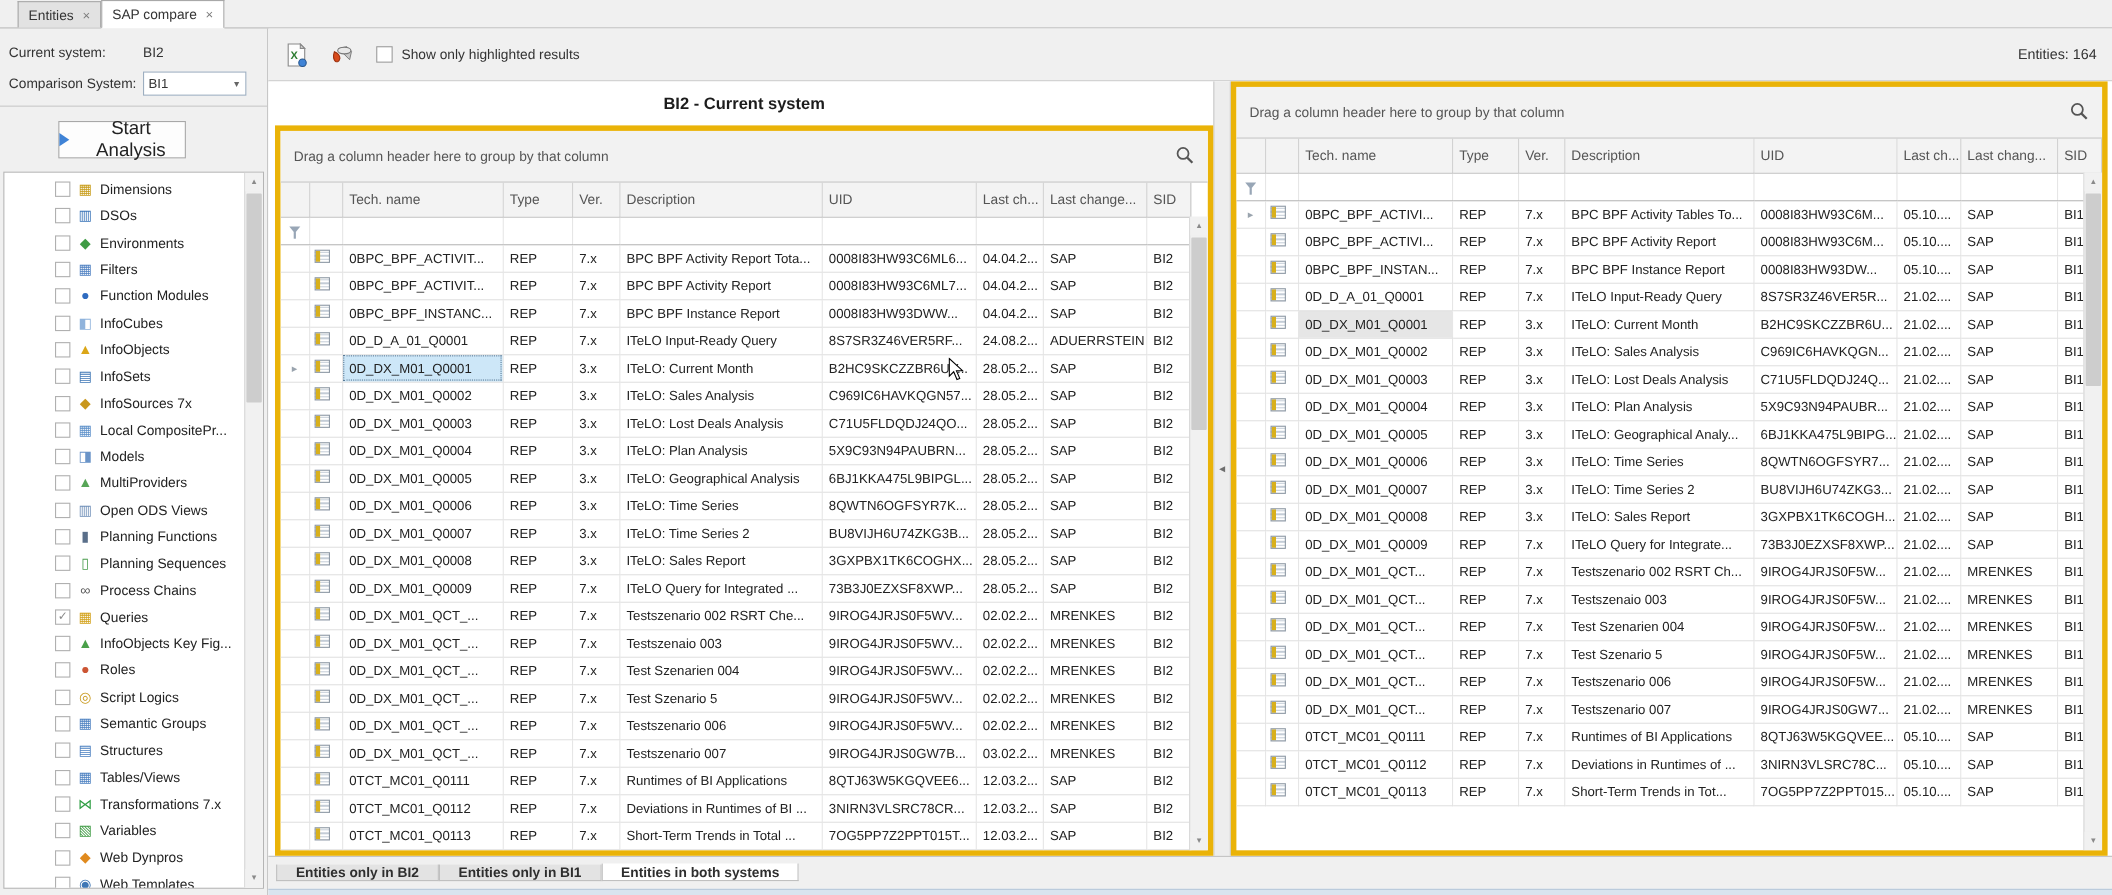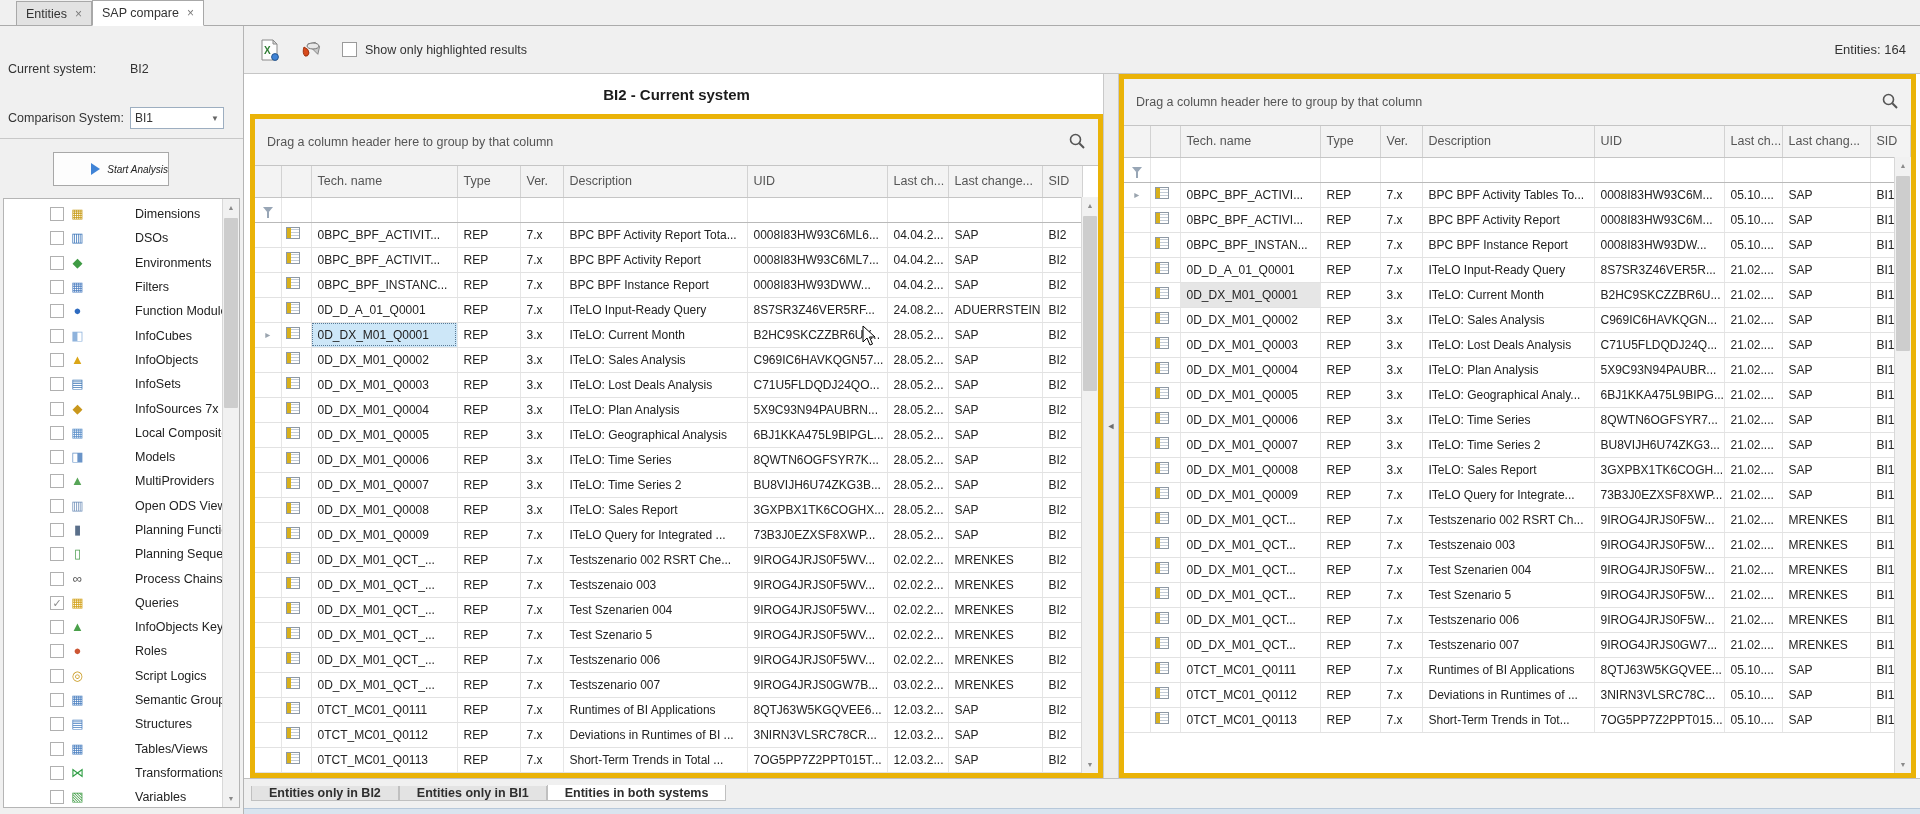--- a/index.html
+++ b/index.html
@@ -14,39 +14,39 @@
   .doctab { display:flex; align-items:center; gap:8px; height:24px; padding:0 9px;
             background:#e2e2e2; border:1px solid #a8a8a8; border-bottom:none;
             font-size:12.5px; color:#333; cursor:default; }
   .doctab.active { background:#fff; height:26px; margin-bottom:-1px; border-bottom:1px solid #fff; }
   .doctab .x { color:#7a7a7a; font-size:12px; line-height:1; }
   
   .main { display:flex; height:788px; }
   
   .sidebar { width:244px; background:#f0f0f0; border-right:1px solid #b5b5b5;
              display:flex; flex-direction:column; padding-top:8px; }
-  .sysrow { display:flex; align-items:center; padding:4px 8px; height:28px; font-size:12.5px; color:#333;margin-top:21px; }
+  .sysrow { display:flex; align-items:center; padding:4px 8px; height:28px; font-size:12.5px; color:#333; }
   .sysrow .lbl { width:122px; }
   .dropdown { width:94px; height:22px; background:#fff; border:1px solid #9daec0;
               display:flex; align-items:center; padding:0 4px; font-size:12px; }
   .dropdown .dd-arrow { margin-left:auto; font-size:8px; color:#666; }
   .sep { border-top:1px solid #c8c8c8; margin:6px 0 0 0; }
   .start-btn { margin:13px 0 12px 53px; width:116px; height:34px; background:#fdfdfd;
                border:1px solid #a8a8a8; display:flex; align-items:center; justify-content:flex-end;
-               gap:7px; font-size:10px; color:#222; cursor:default;font-style:italic; }
+               gap:7px; font-size:17px; color:#222; cursor:default; }
   .play-icon { width:0; height:0; border-left:9px solid #3f83d6;
                border-top:6px solid transparent; border-bottom:6px solid transparent; }
   .treebox { flex:1; margin:0 3px 6px 3px; background:#fff; border:1px solid #b5b5b5;
              position:relative; overflow:hidden; }
   .treeitems { position:absolute; left:0; top:3px; right:18px; }
   .titem { display:flex; align-items:center; height:24.3px; padding-left:46px; gap:6px; }
   .cb { width:14px; height:14px; background:#fff; border:1px solid #b0b0b0; flex:0 0 auto;
         font-size:11px; line-height:12px; text-align:center; color:#8a8a8a; }
   .ticon { width:15px; text-align:center; font-size:13px; line-height:14px; flex:0 0 auto; }
-  .tlabel { font-size:12.5px; color:#222; white-space:nowrap;margin-left:44px; }
+  .tlabel { font-size:12.5px; color:#222; white-space:nowrap; }
   
   .vscroll { position:absolute; top:0; right:0; bottom:0; width:17px; background:#f1f1f1;
              border-left:1px solid #d8d8d8; }
   .vscroll .arr { position:absolute; left:0; width:16px; height:17px; text-align:center;
                   font-size:7px; line-height:17px; color:#8a8a8a; background:#f1f1f1; }
   .vscroll .arr.up { top:0; }
   .vscroll .arr.down { bottom:0; }
   .vscroll .thumb { position:absolute; left:1px; width:14px; background:#cdcdcd; border-radius:1px; }
   .treebox .thumb { top:19px; height:190px; }
   

